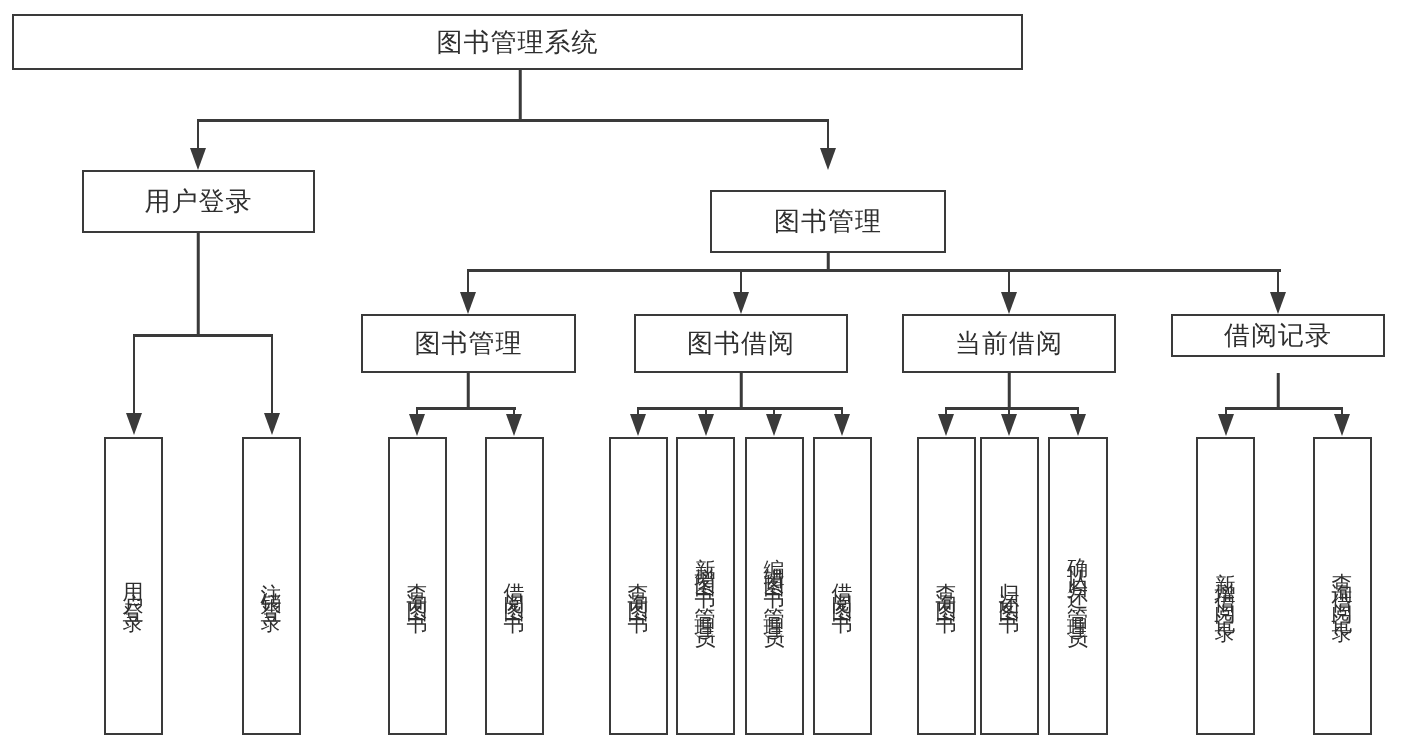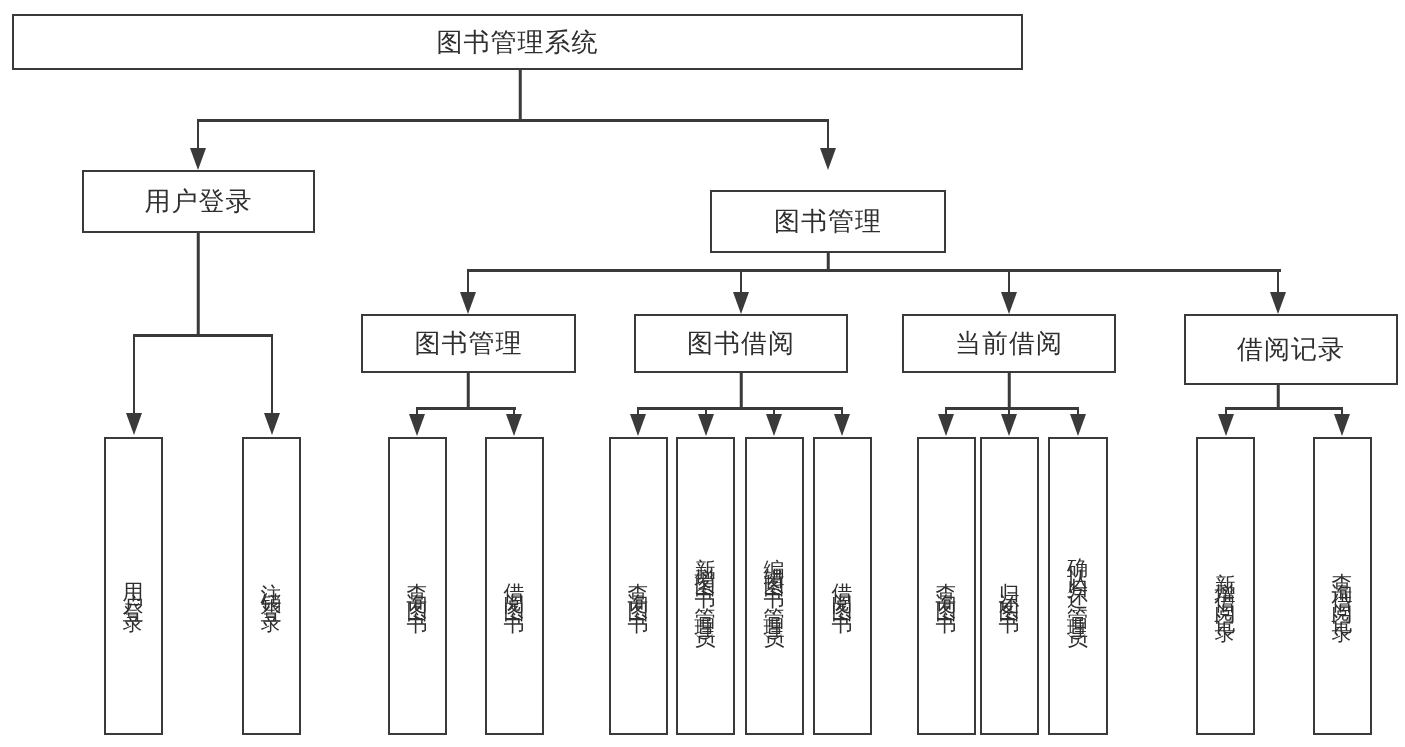--- a/index.html
+++ b/index.html
@@ -85,21 +85,21 @@
   <div class="vline" style="left:828px;top:233px;height:38px;"></div>
   <div class="hline" style="left:467px;top:269px;width:814px;"></div>
   <div class="drop" style="left:468px;top:269px;height:45px;"></div>
   <div class="drop" style="left:741px;top:269px;height:45px;"></div>
   <div class="drop" style="left:1009px;top:269px;height:45px;"></div>
   <div class="drop" style="left:1278px;top:269px;height:45px;"></div>
 
   <div class="box" style="left:361px;top:314px;width:215px;height:59px;">图书管理</div>
   <div class="box" style="left:634px;top:314px;width:214px;height:59px;">图书借阅</div>
   <div class="box" style="left:902px;top:314px;width:214px;height:59px;">当前借阅</div>
-  <div class="box" style="left:1171px;top:314px;width:214px;height:71px;margin-left:13px;">借阅记录</div>
+  <div class="box" style="left:1171px;top:314px;width:214px;height:43px;">借阅记录</div>
 
   <div class="vline" style="left:468px;top:373px;height:35px;"></div>
   <div class="hline" style="left:416px;top:407px;width:100px;"></div>
   <div class="drop" style="left:417px;top:407px;height:29px;"></div>
   <div class="drop" style="left:514px;top:407px;height:29px;"></div>
 
   <div class="vline" style="left:741px;top:373px;height:35px;"></div>
   <div class="hline" style="left:637px;top:407px;width:206px;"></div>
   <div class="drop" style="left:638px;top:407px;height:29px;"></div>
   <div class="drop" style="left:706px;top:407px;height:29px;"></div>

